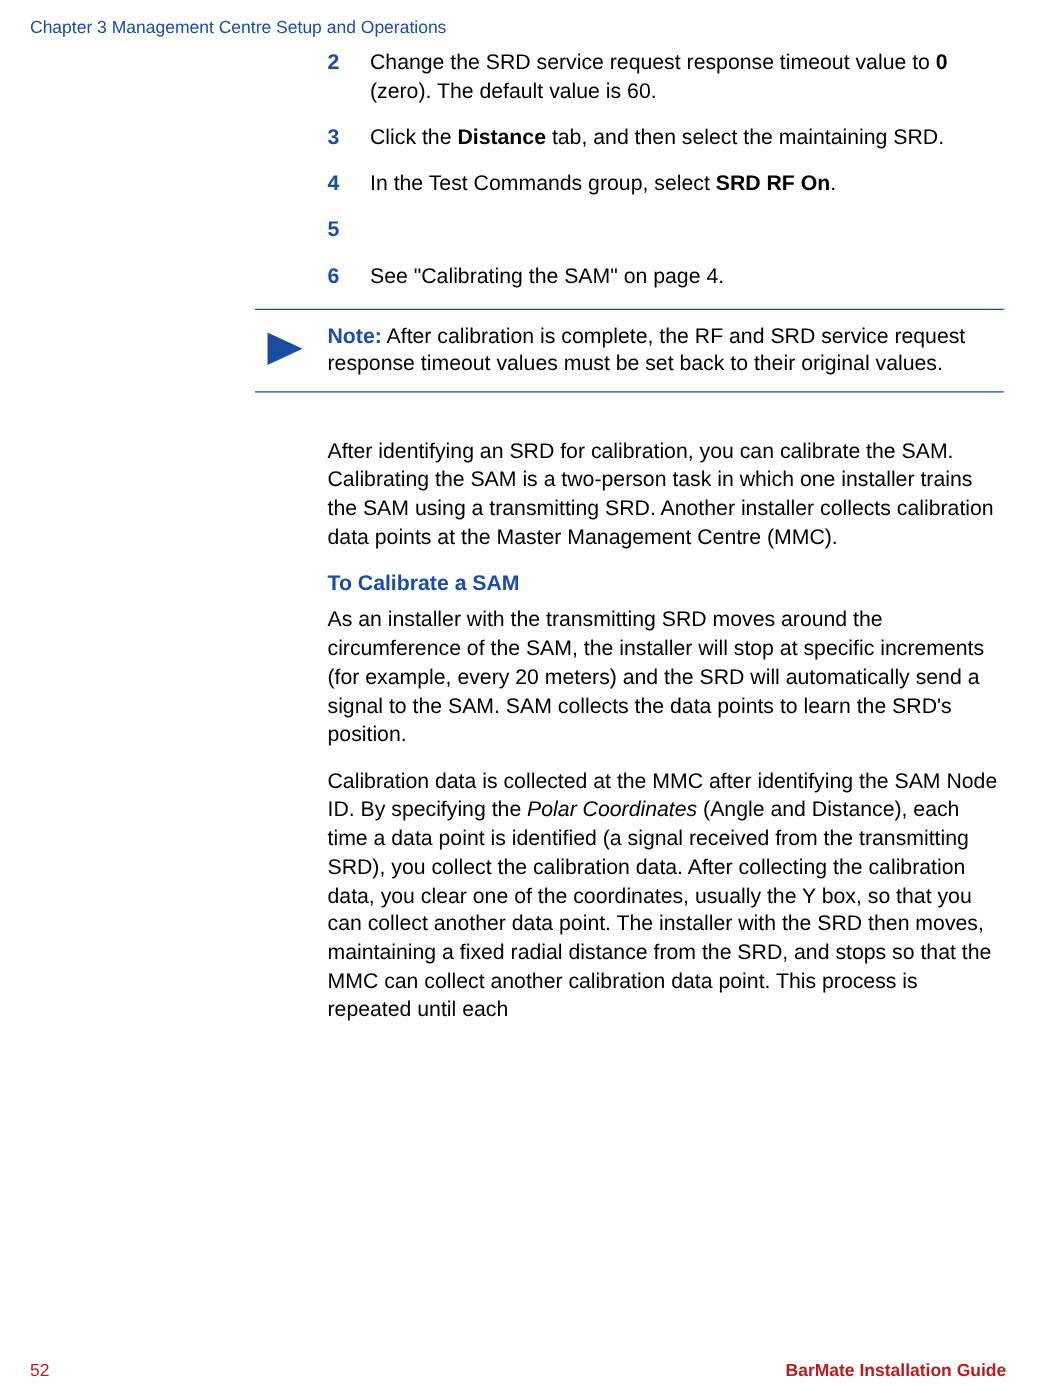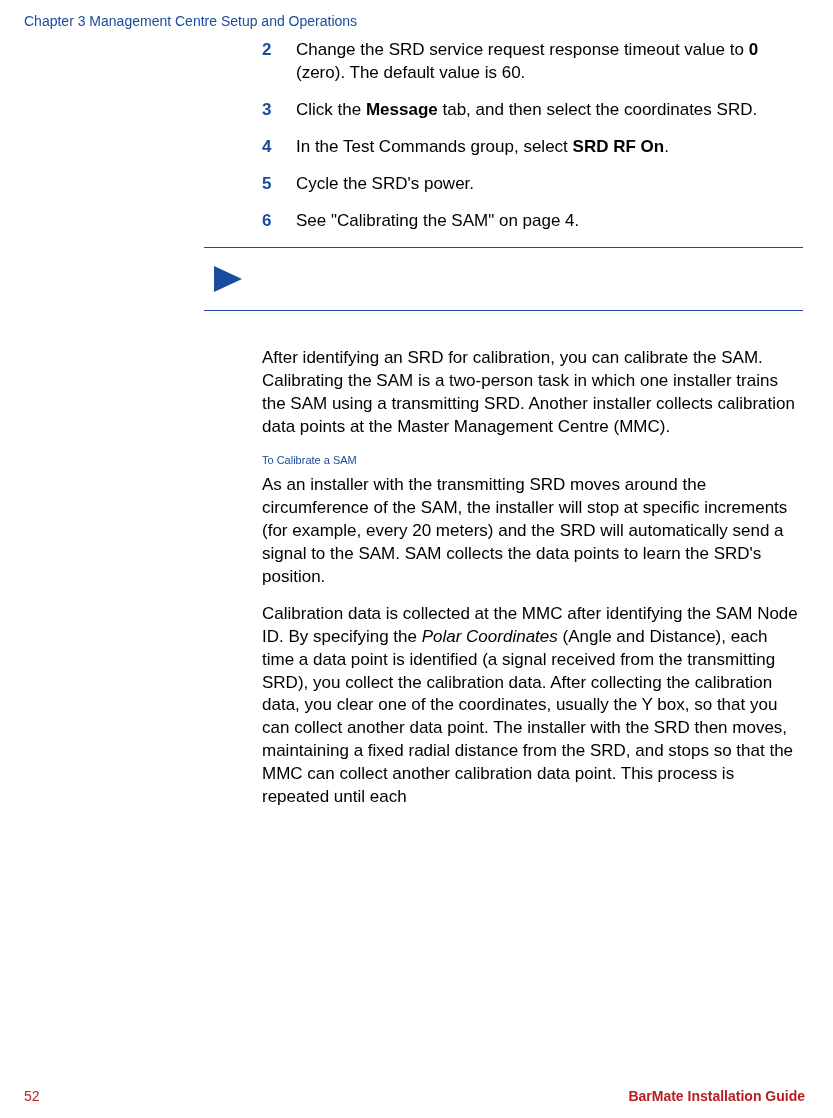--- a/index.html
+++ b/index.html
@@ -62,22 +62,22 @@
   }
   .note-label { font-weight: bold; color: #1a4da0; }
   .section-heading {
     color: #1a4da0;
     font-weight: bold;
     font-size: 19px;
     margin-bottom: 6px;
   }
   .sub-heading {
     color: #1a4da0;
-    font-weight: normal;
-    font-size: 11px;
+    font-weight: bold;
+    font-size: 17px;
     margin-bottom: 6px;
   }
   .para { margin-bottom: 14px; }
   .italic { font-style: italic; }
   .footer {
     position: absolute;
     bottom: 12px;
     left: 24px;
     right: 28px;
     display: flex;
@@ -97,53 +97,55 @@
   <div class="step">
     <div class="step-num">2</div>
     <div class="step-body">
       <p><span>Change the SRD service request response timeout value to </span><span class="bold">0</span><span> (zero). The default value is 60.</span></p>
     </div>
   </div>
 
   <div class="step">
     <div class="step-num">3</div>
     <div class="step-body">
-      <p><span>Click the </span><span class="bold">Message</span><span> tab, and then select the coordinates SRD.</span></p>
+      <p><span>Click the </span><span class="bold">Distance</span><span> tab, and then select the maintaining SRD.</span></p>
     </div>
   </div>
 
   <div class="step">
     <div class="step-num">4</div>
     <div class="step-body">
       <p><span>In the Test Commands group, select </span><span class="bold">SRD RF On</span><span>.</span></p>
     </div>
   </div>
 
   <div class="step">
     <div class="step-num">5</div>
     <div class="step-body">
-      <p>Cycle the SRD's power.</p>
     </div>
   </div>
 
   <div class="step">
     <div class="step-num">6</div>
     <div class="step-body">
       <p>See "Calibrating the SAM" on page 4.</p>
     </div>
   </div>
 
 </div>
 
 <div class="note-block">
   <div class="note-icon">
     <svg width="34" height="30" viewBox="0 0 34 30">
       <polygon points="2,2 30,15 2,28" fill="#1a4da0"></polygon>
     </svg>
   </div>
+  <div class="note-text">
+    <span class="note-label">Note:</span><span> After calibration is complete, the RF and SRD service request response timeout values must be set back to their original values.</span>
+  </div>
 </div>
 
 <div class="content">
   <p class="para">After identifying an SRD for calibration, you can calibrate the SAM.  Calibrating the SAM is a two-person task in which one installer trains the SAM using a transmitting SRD.  Another installer collects calibration data points at the Master Management Centre (MMC).</p>
 
   <div class="sub-heading">To Calibrate a SAM</div>
   <p class="para">As an installer with the transmitting SRD moves around the circumference of the SAM, the installer will stop at specific increments (for example, every 20 meters) and the SRD will automatically send a signal to the SAM.  SAM collects the data points to learn the SRD's position.</p>
   <p class="para"><span>Calibration data is collected at the MMC after identifying the SAM Node ID. By specifying the </span><span class="italic">Polar Coordinates</span><span> (Angle and Distance), each time a data point is identified (a signal received from the transmitting SRD), you collect the calibration data. After collecting the calibration data, you clear one of the coordinates, usually the Y box, so that you can collect another data point. The installer with the SRD then moves, maintaining a fixed radial distance from the SRD, and stops so that the MMC can collect another calibration data point. This process is repeated until each</span></p>
 </div>
 

